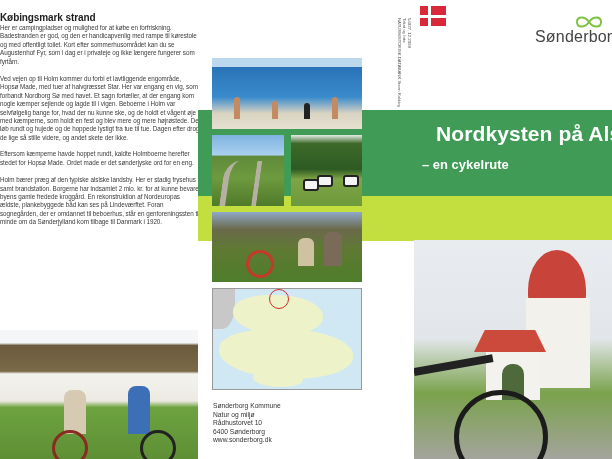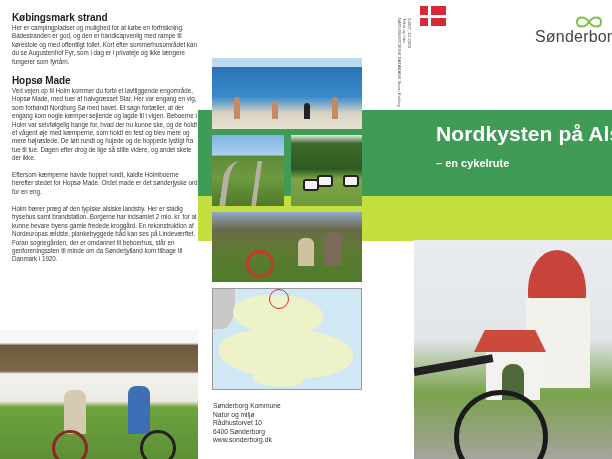--- a/index.html
+++ b/index.html
@@ -4,21 +4,21 @@
 <style>
   html, body { margin: 0; padding: 0; }
   body {
     width: 612px; height: 459px; position: relative; overflow: hidden;
     background: #ffffff; font-family: "Liberation Sans", sans-serif; color: #333;
   }
   .abs { position: absolute; }
 
   
   .left-col { left: 0; top: 12px; width: 200px; }
-  .section { margin-bottom: 9px; padding-left: 12px; }
+  .section { margin-bottom: 9px; }
   .sec-title {
     font-family: "Liberation Sans", sans-serif; font-weight: bold; font-size: 10px;
     color: #1d1d1d; line-height: 11px; margin: 0 0 1px 0; letter-spacing: -0.1px;
   }
   .sec-body {
     font-size: 6.3px; line-height: 8.4px; color: #3a3a3a; margin: 0; letter-spacing: -0.05px;
   }
   .sec-body + .sec-body { margin-top: 8px; }
 
   
@@ -65,34 +65,33 @@
   .flag { left: 420px; top: 6px; width: 26px; height: 20px; background: #d8283a; }
   .flag::before { content:""; position:absolute; left: 8px; top: 0; width: 3px; height: 20px; background:#fff; }
   .flag::after { content:""; position:absolute; left: 0; top: 8.5px; width: 26px; height: 3px; background:#fff; }
 
   
   .logo-mark { left: 574px; top: 15px; width: 30px; height: 14px; }
   .logo-text { left: 535px; top: 28px; font-size: 16px; color: #444; letter-spacing: 0.2px; }
 
   
   .title { left: 436px; top: 122px; font-size: 21px; font-weight: bold; color: #ffffff; letter-spacing: 0.1px; white-space: nowrap; }
-  .subtitle { left: 436px; top: 157px; font-size: 11px; font-weight: bold; color: #ffffff; }
+  .subtitle { left: 422px; top: 157px; font-size: 13px; font-weight: bold; color: #ffffff; }
 
   .address { left: 213px; top: 402px; font-size: 6.7px; line-height: 8.6px; color: #333; }
 </style>
 </head>
 <body>
 
 <div class="abs left-col">
   <div class="section">
     <h2 class="sec-title">Købingsmark strand</h2>
     <p class="sec-body">Her er campingpladser og mulighed for at købe en forfriskning. Badestranden er god, og den er handicapvenlig med rampe til kørestole og med offentligt toilet. Kort efter sommerhusområdet kan du se Augustenhof Fyr, som i dag er i privateje og ikke længere fungerer som fyrtårn.</p>
   </div>
   <div class="section">
-    <h2 class="sec-title">Hopsø Made</h2>
     <p class="sec-body">Ved vejen op til Holm kommer du forbi et lavtliggende engområde, Hopsø Made, med tuer af halvgræsset Star. Her var engang en vig, som forbandt Nordborg Sø med havet. Et sagn fortæller, at der engang kom nogle kæmper sejlende og lagde til i vigen. Beboerne i Holm var selvfølgelig bange for, hvad der nu kunne ske, og de holdt et vågent øje med kæmperne, som holdt en fest og blev mere og mere højrøstede. De løb rundt og hujede og de hoppede lystigt fra tue til tue. Dagen efter drog de lige så stille videre, og andet skete der ikke.</p>
     <p class="sec-body">Eftersom kæmperne havde hoppet rundt, kaldte Holmboerne herefter stedet for Hopsø Made. Ordet made er det sønderjyske ord for en eng.</p>
   </div>
   <div class="section">
     <p class="sec-body">Holm bærer præg af den typiske alsiske landsby. Her er stadig frysehus samt brandstation. Borgerne har indsamlet 2 mio. kr. for at kunne bevare byens gamle fredede kroggård. En rekonstruktion af Nordeuropas ældste, plankebyggede båd kan ses på Lindeværftet. Foran sognegården, der er omdannet til beboerhus, står en genforeningssten til minde om da Sønderjylland kom tilbage til Danmark i 1920.</p>
   </div>
 </div>
 
 <div class="abs band-green"></div>
 <div class="abs band-lime"></div>

